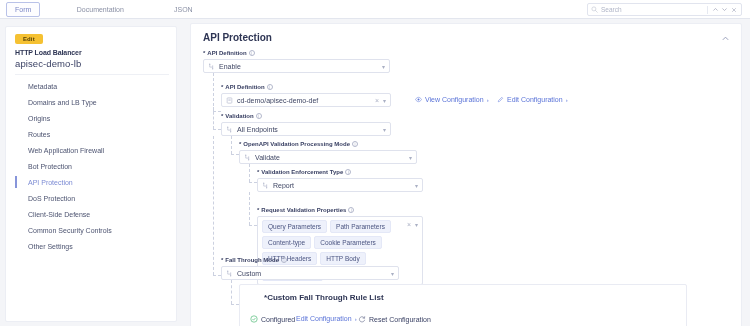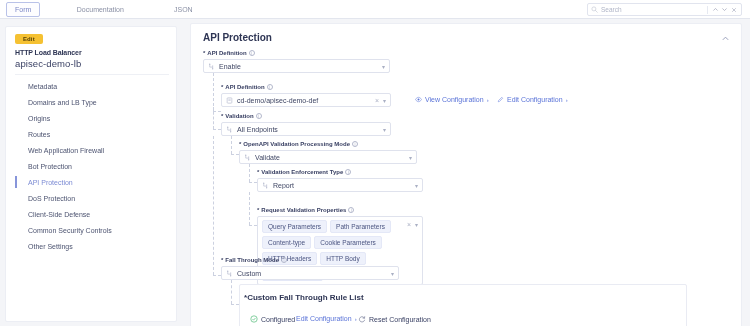--- a/index.html
+++ b/index.html
@@ -413,21 +413,21 @@
             <circle cx="8" cy="10" r="1" fill="#8f96b5"></circle>
         </svg>
         <span class="val">Custom</span>
         <span class="caret">▾</span>
       </div>
 
       <div class="conn-v" style="top:256px; left:40px; height:24px;"></div>
       <div class="conn-h" style="top:280px; left:40px; width:8px;"></div>
 
       <div class="subcard" style="position:absolute; top:260px; left:48px; width:448px; height:52px;">
-        <div class="subcard-title" style="position:absolute; top:8px; left:4px;">
+        <div class="subcard-title" style="position:absolute; top:8px; left:24px;">
           <span class="ast">*</span><span>Custom Fall Through Rule List</span>
         </div>
 
         <div class="status-ok" style="position:absolute; top:30px; left:10px;">
           <svg class="check-ico" viewBox="0 0 14 14">
             <circle cx="7" cy="7" r="5.6" fill="none" stroke="#3fb36a" stroke-width="1.1"></circle>
             <polyline points="4.4,7.2 6.2,9 9.6,5.2" fill="none" stroke="#3fb36a" stroke-width="1.1"></polyline>
           </svg>
           <span>Configured</span>
         </div>

